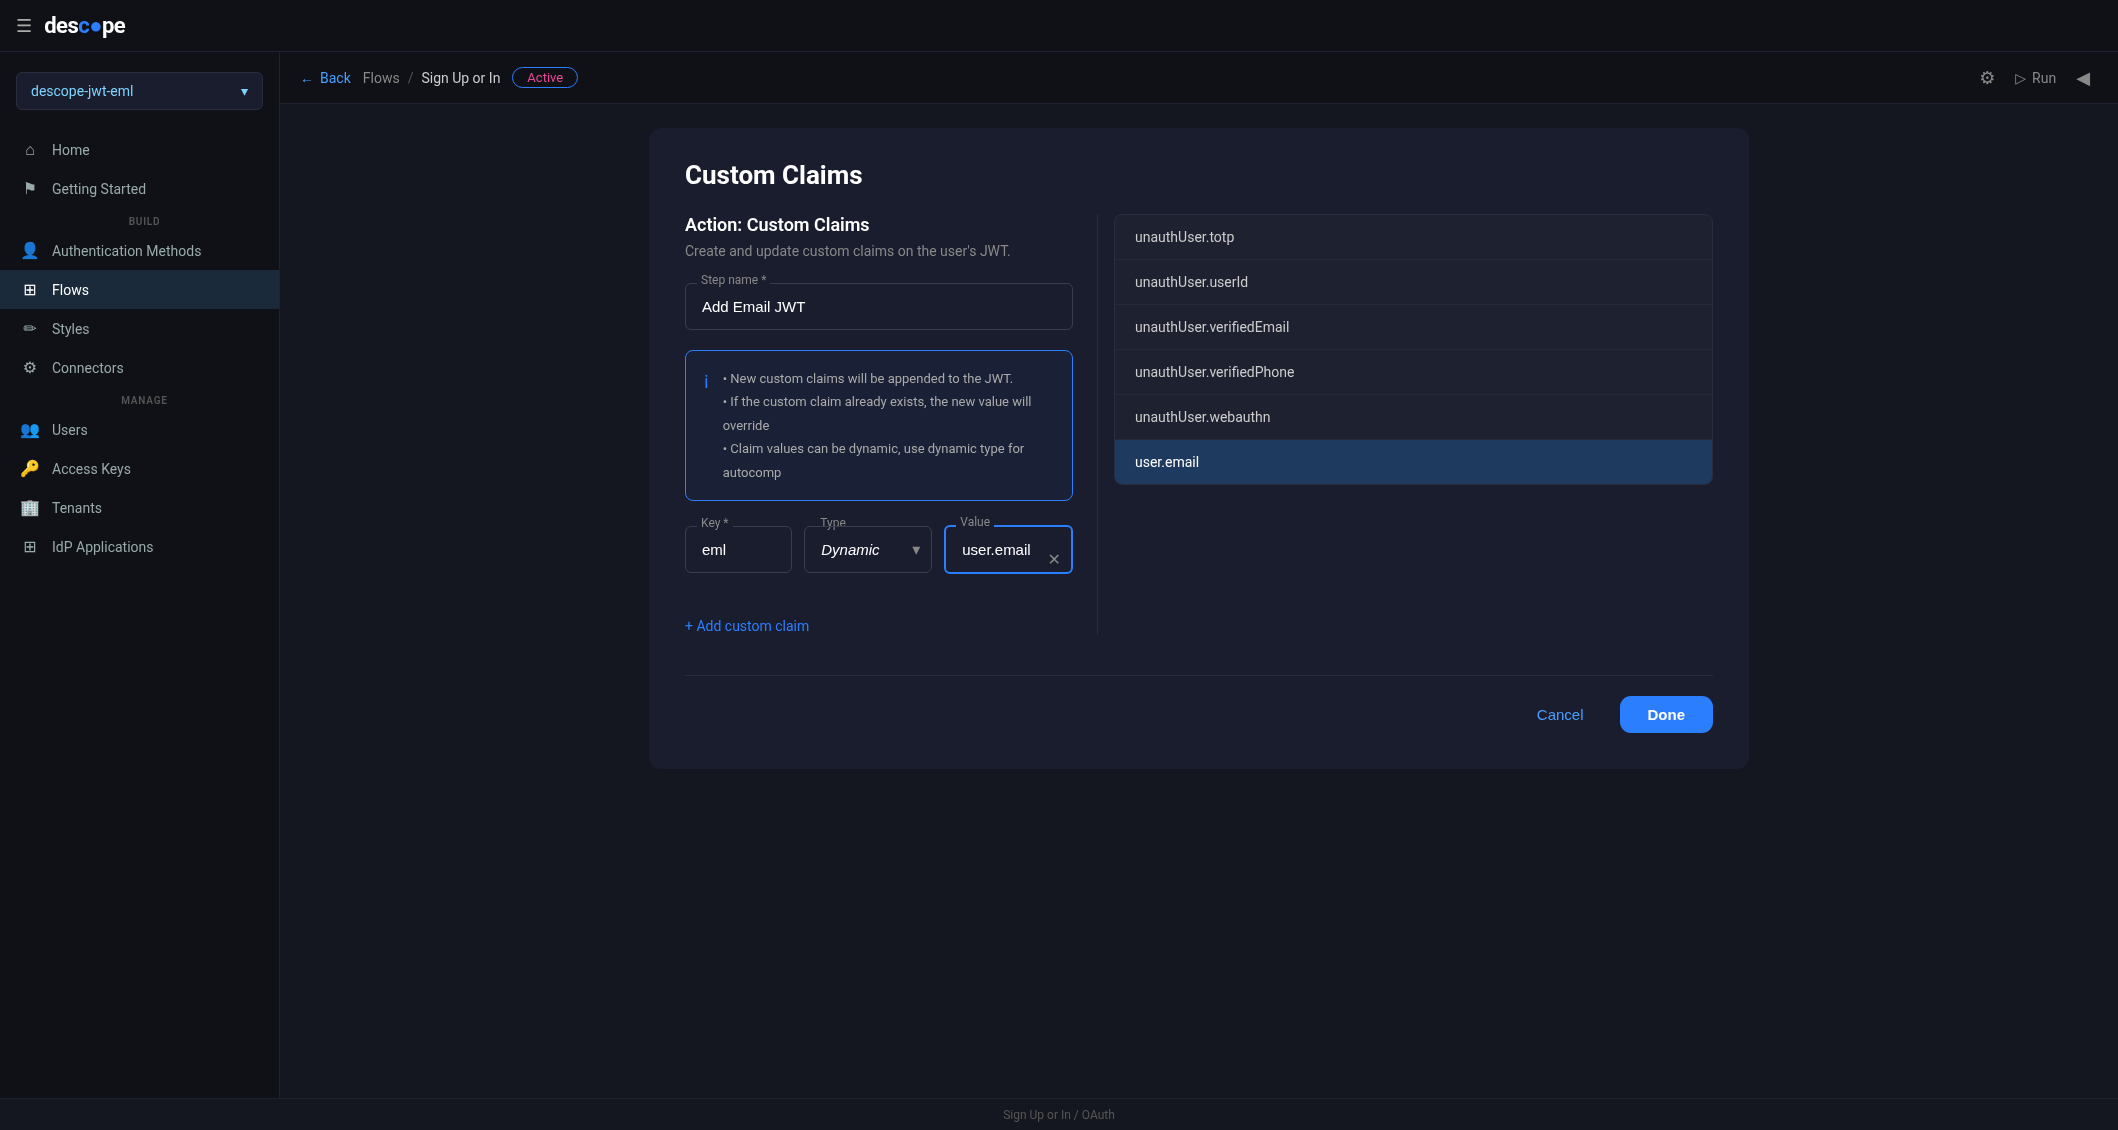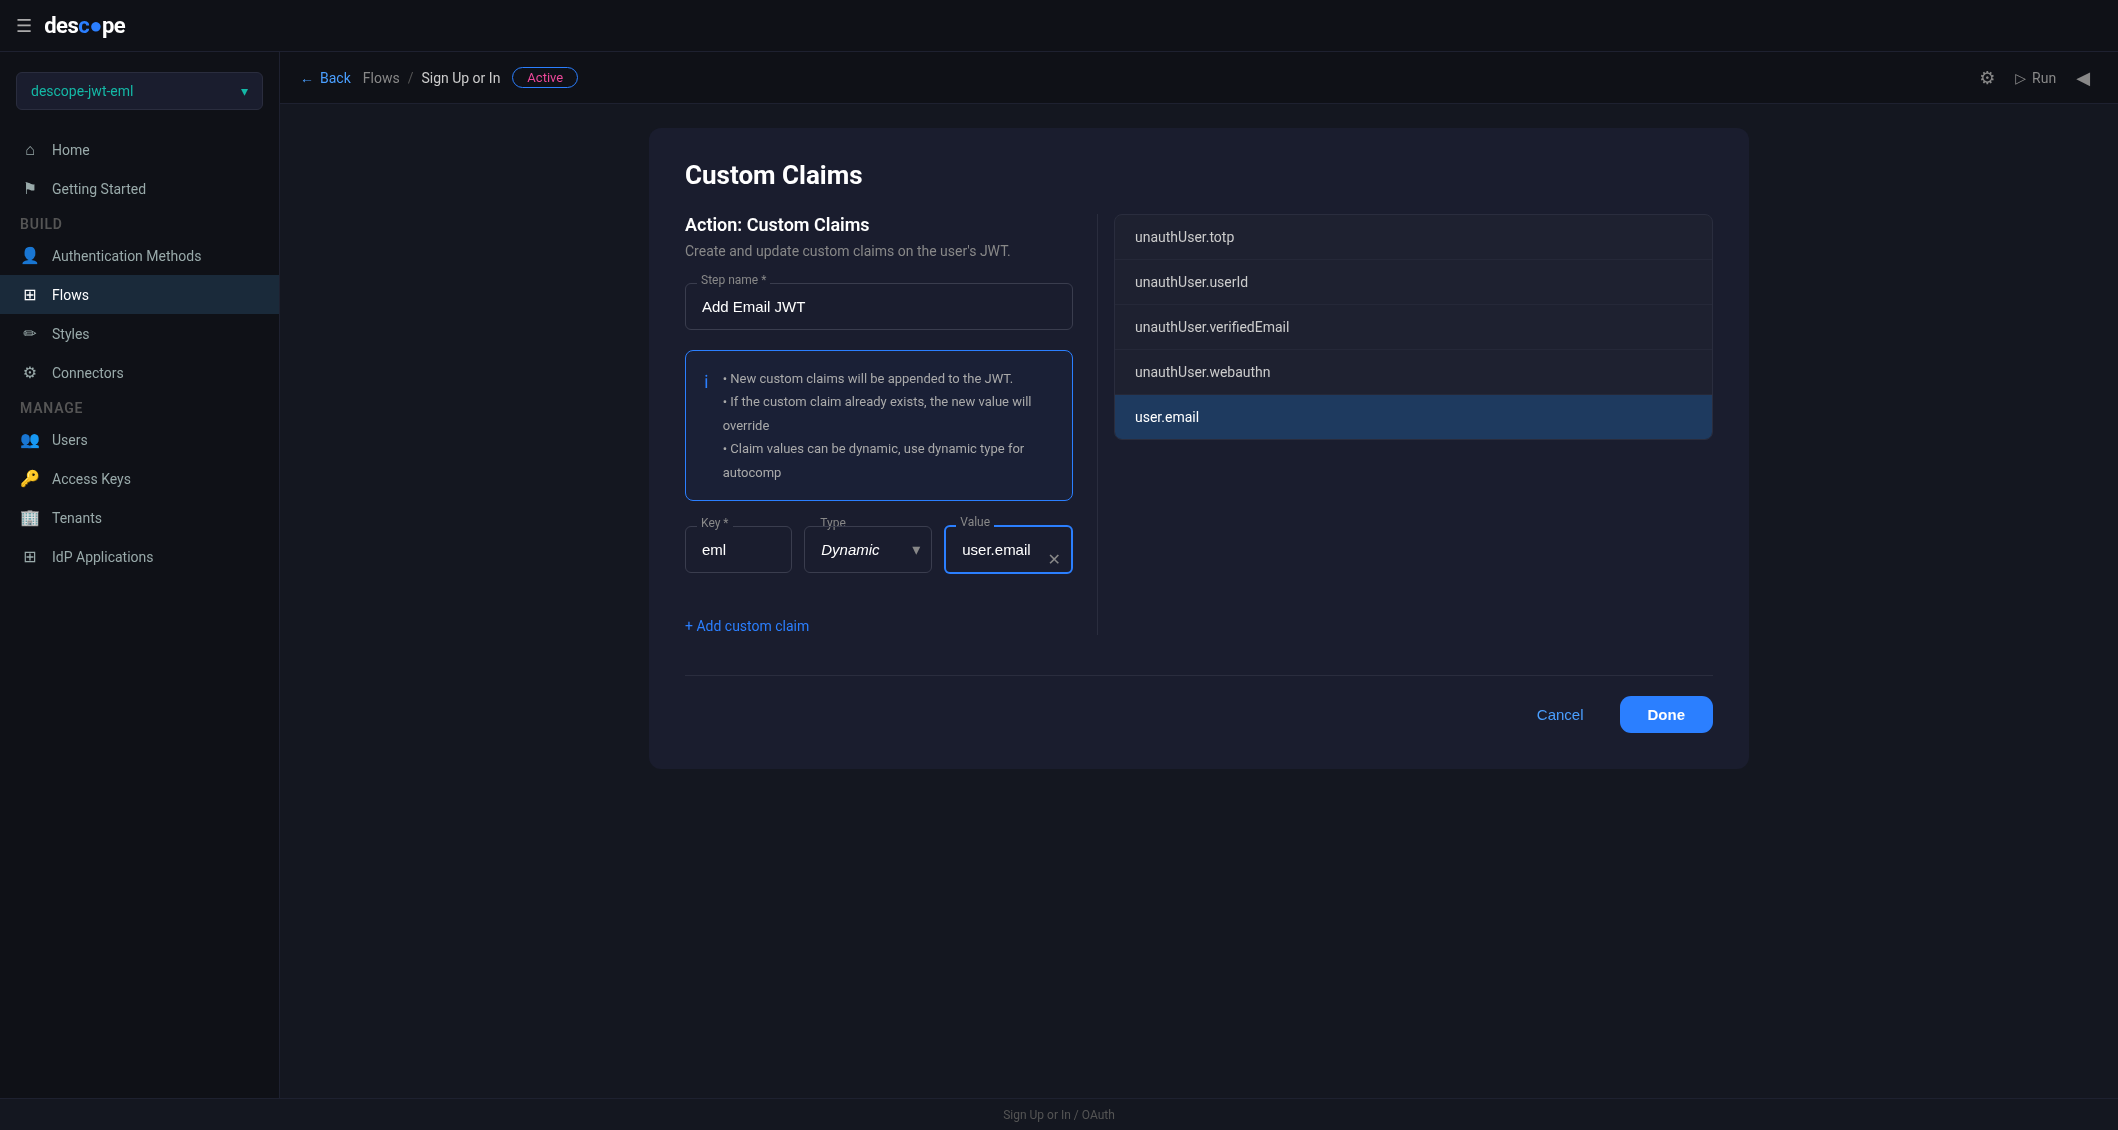--- a/index.html
+++ b/index.html
@@ -61,31 +61,32 @@
     .sidebar-project-selector {
       margin: 8px 16px 20px 16px;
       background: #1a1d2e;
       border: 1px solid #2a2d3e;
       border-radius: 6px;
       padding: 10px 14px;
       display: flex;
       align-items: center;
       justify-content: space-between;
       cursor: pointer;
-      color: #14b8a6;
+      color: #7dd3fc;
       font-size: 14px;
     }
 
     .sidebar-section-label {
-      font-size: 14px;
+      font-size: 10px;
       color: #555;
       text-transform: uppercase;
       letter-spacing: 0.8px;
-      padding: 8px 20px 4px 20px;
+      padding: 8px 20px 4px 30px;
       font-weight: 600;
+      text-align: center;
     }
 
     .sidebar-item {
       display: flex;
       align-items: center;
       padding: 10px 20px;
       cursor: pointer;
       color: #9aa;
       font-size: 14px;
       border-radius: 0;
@@ -561,20 +562,23 @@
               <div class="dropdown-item">
                 <span>unauthUser.totp</span>
               </div>
               <div class="dropdown-item">
                 <span>unauthUser.userId</span>
               </div>
               <div class="dropdown-item">
                 <span>unauthUser.verifiedEmail</span>
               </div>
               <div class="dropdown-item">
+                <span>unauthUser.verifiedPhone</span>
+              </div>
+              <div class="dropdown-item">
                 <span>unauthUser.webauthn</span>
               </div>
               <div class="dropdown-item selected">
                 <span>user.email</span>
               </div>
             </div>
           </div>
         </div>
 
         <div class="dialog-footer">

